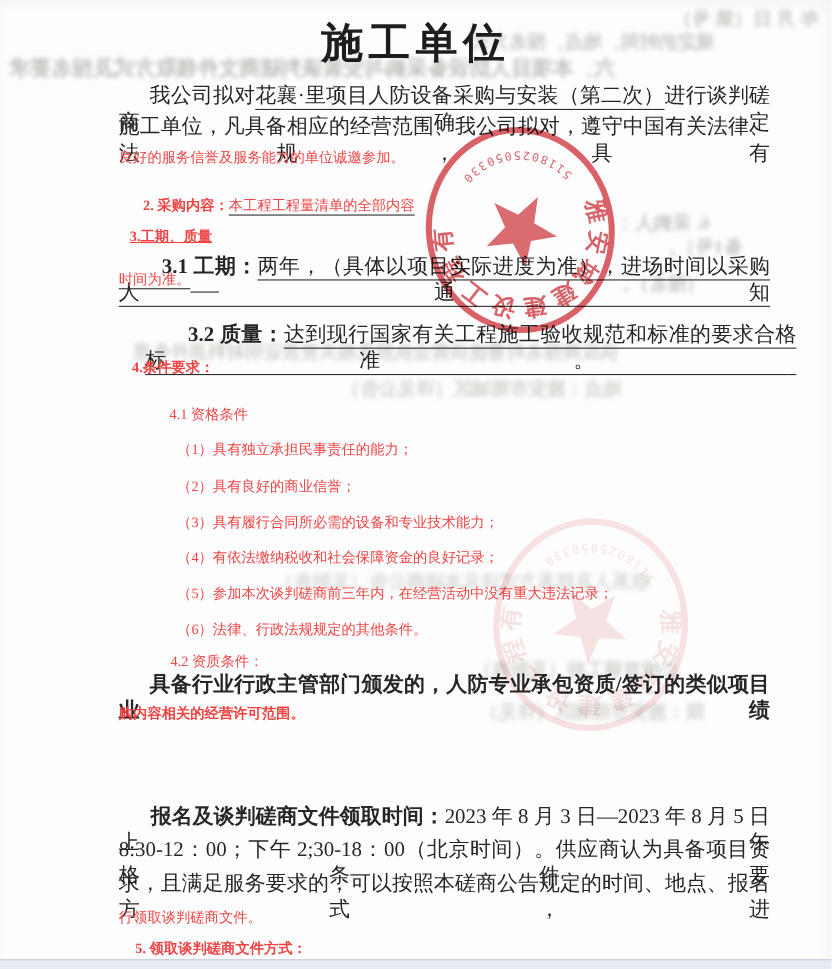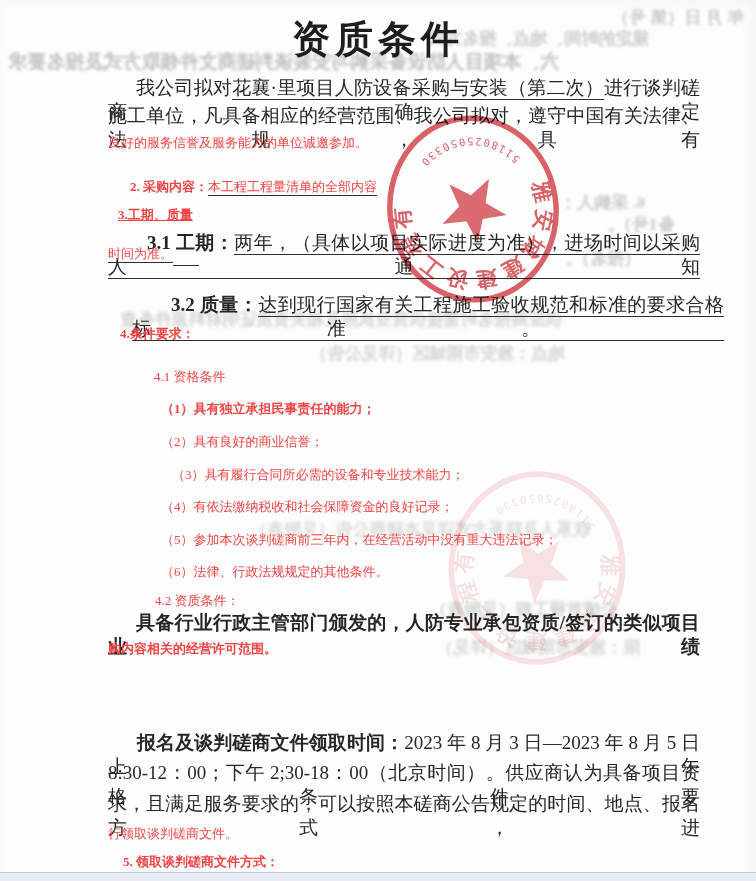--- a/index.html
+++ b/index.html
@@ -31,21 +31,21 @@
   <div class="bt" style="top:49px;left:8px;font-size:19px;color:rgba(100,112,95,.42);">六、本项目人防设备采购与安装谈判磋商文件领取方式及报名要求</div>
   <div class="bt" style="top:191px;left:560px;">6. 采购人：</div>
   <div class="bt" style="top:213px;left:598px;">备1号）。</div>
   <div class="bt" style="top:247px;left:556px;">（报名）。</div>
   <div class="bt" style="top:308px;left:120px;color:rgba(112,122,104,.30);">供应商报名时需提供营业执照及相关资质证明材料原件备查</div>
   <div class="bt" style="top:342px;left:310px;color:rgba(112,122,104,.30);">地点：雅安市雨城区（详见公告）</div>
   <div class="bt" style="top:518px;left:250px;color:rgba(112,122,104,.26);">联系人及联系方式详见本磋商公告（见附表）</div>
   <div class="bt" style="top:598px;left:430px;color:rgba(112,122,104,.30);">公绩首褪工程（见附表）</div>
   <div class="bt" style="top:636px;left:436px;color:rgba(112,122,104,.28);">限：雅安市雨城区（详见）</div>
 
-  <div class="title">资质条件</div>
+  <div class="title">施工单位</div>
 
   <div class="wrapline jst" style="top:76px;left:108px;text-indent:28px;">
     <span>我公司拟对</span><span class="u">花襄·里项目人防设备采购与安装（第二次）</span><span>进行谈判磋商确定</span>
   </div>
   <div class="wrapline jst" style="top:104px;left:108px;">施工单位，凡具备相应的经营范围、我公司拟对，遵守中国有关法律、法规，具有</div>
   <div class="line" style="top:131px;left:108px;">良好的服务信誉及服务能力的单位诚邀参加。</div>
 
   <div class="line" style="top:175px;left:130px;">
     <span class="b">2. 采购内容：</span><span class="u">本工程工程量清单的全部内容</span>
   </div>
@@ -59,23 +59,23 @@
     <span class="u">时间为准。</span><span class="pad" style="width:26px;"></span>
   </div>
 
   <div class="wrapline jst" style="top:293px;left:108px;text-indent:39px;margin-left:24px;">
     <span class="b">3.2 质量：</span><span class="u">达到现行国家有关工程施工验收规范和标准的要求合格标准。</span><span class="pad" style="width:8px;"></span>
   </div>
 
   <div class="line b" style="top:322px;left:120px;">4.条件要求：</div>
   <div class="line" style="top:365px;left:154px;">4.1 资格条件</div>
 
-  <div class="line" style="top:397px;left:161px;font-weight:bold;">（1）具有独立承担民事责任的能力；</div>
+  <div class="line" style="top:397px;left:161px;">（1）具有独立承担民事责任的能力；</div>
   <div class="line" style="top:430px;left:161px;">（2）具有良好的商业信誉；</div>
-  <div class="line" style="top:463px;left:172px;">（3）具有履行合同所必需的设备和专业技术能力；</div>
+  <div class="line" style="top:463px;left:161px;">（3）具有履行合同所必需的设备和专业技术能力；</div>
   <div class="line" style="top:495px;left:161px;">（4）有依法缴纳税收和社会保障资金的良好记录；</div>
   <div class="line" style="top:528px;left:161px;">（5）参加本次谈判磋商前三年内，在经营活动中没有重大违法记录；</div>
   <div class="line" style="top:560px;left:161px;">（6）法律、行政法规规定的其他条件。</div>
 
   <div class="line" style="top:589px;left:155px;">4.2 资质条件：</div>
   <div class="wrapline jst b" style="top:611px;left:108px;text-indent:28px;">具备行业行政主管部门颁发的，人防专业承包资质/签订的类似项目业绩</div>
   <div class="line b" style="top:637px;left:108px;">购内容相关的经营许可范围。</div>
 
 
   <div class="wrapline jst" style="top:731px;left:108px;text-indent:29px;">

